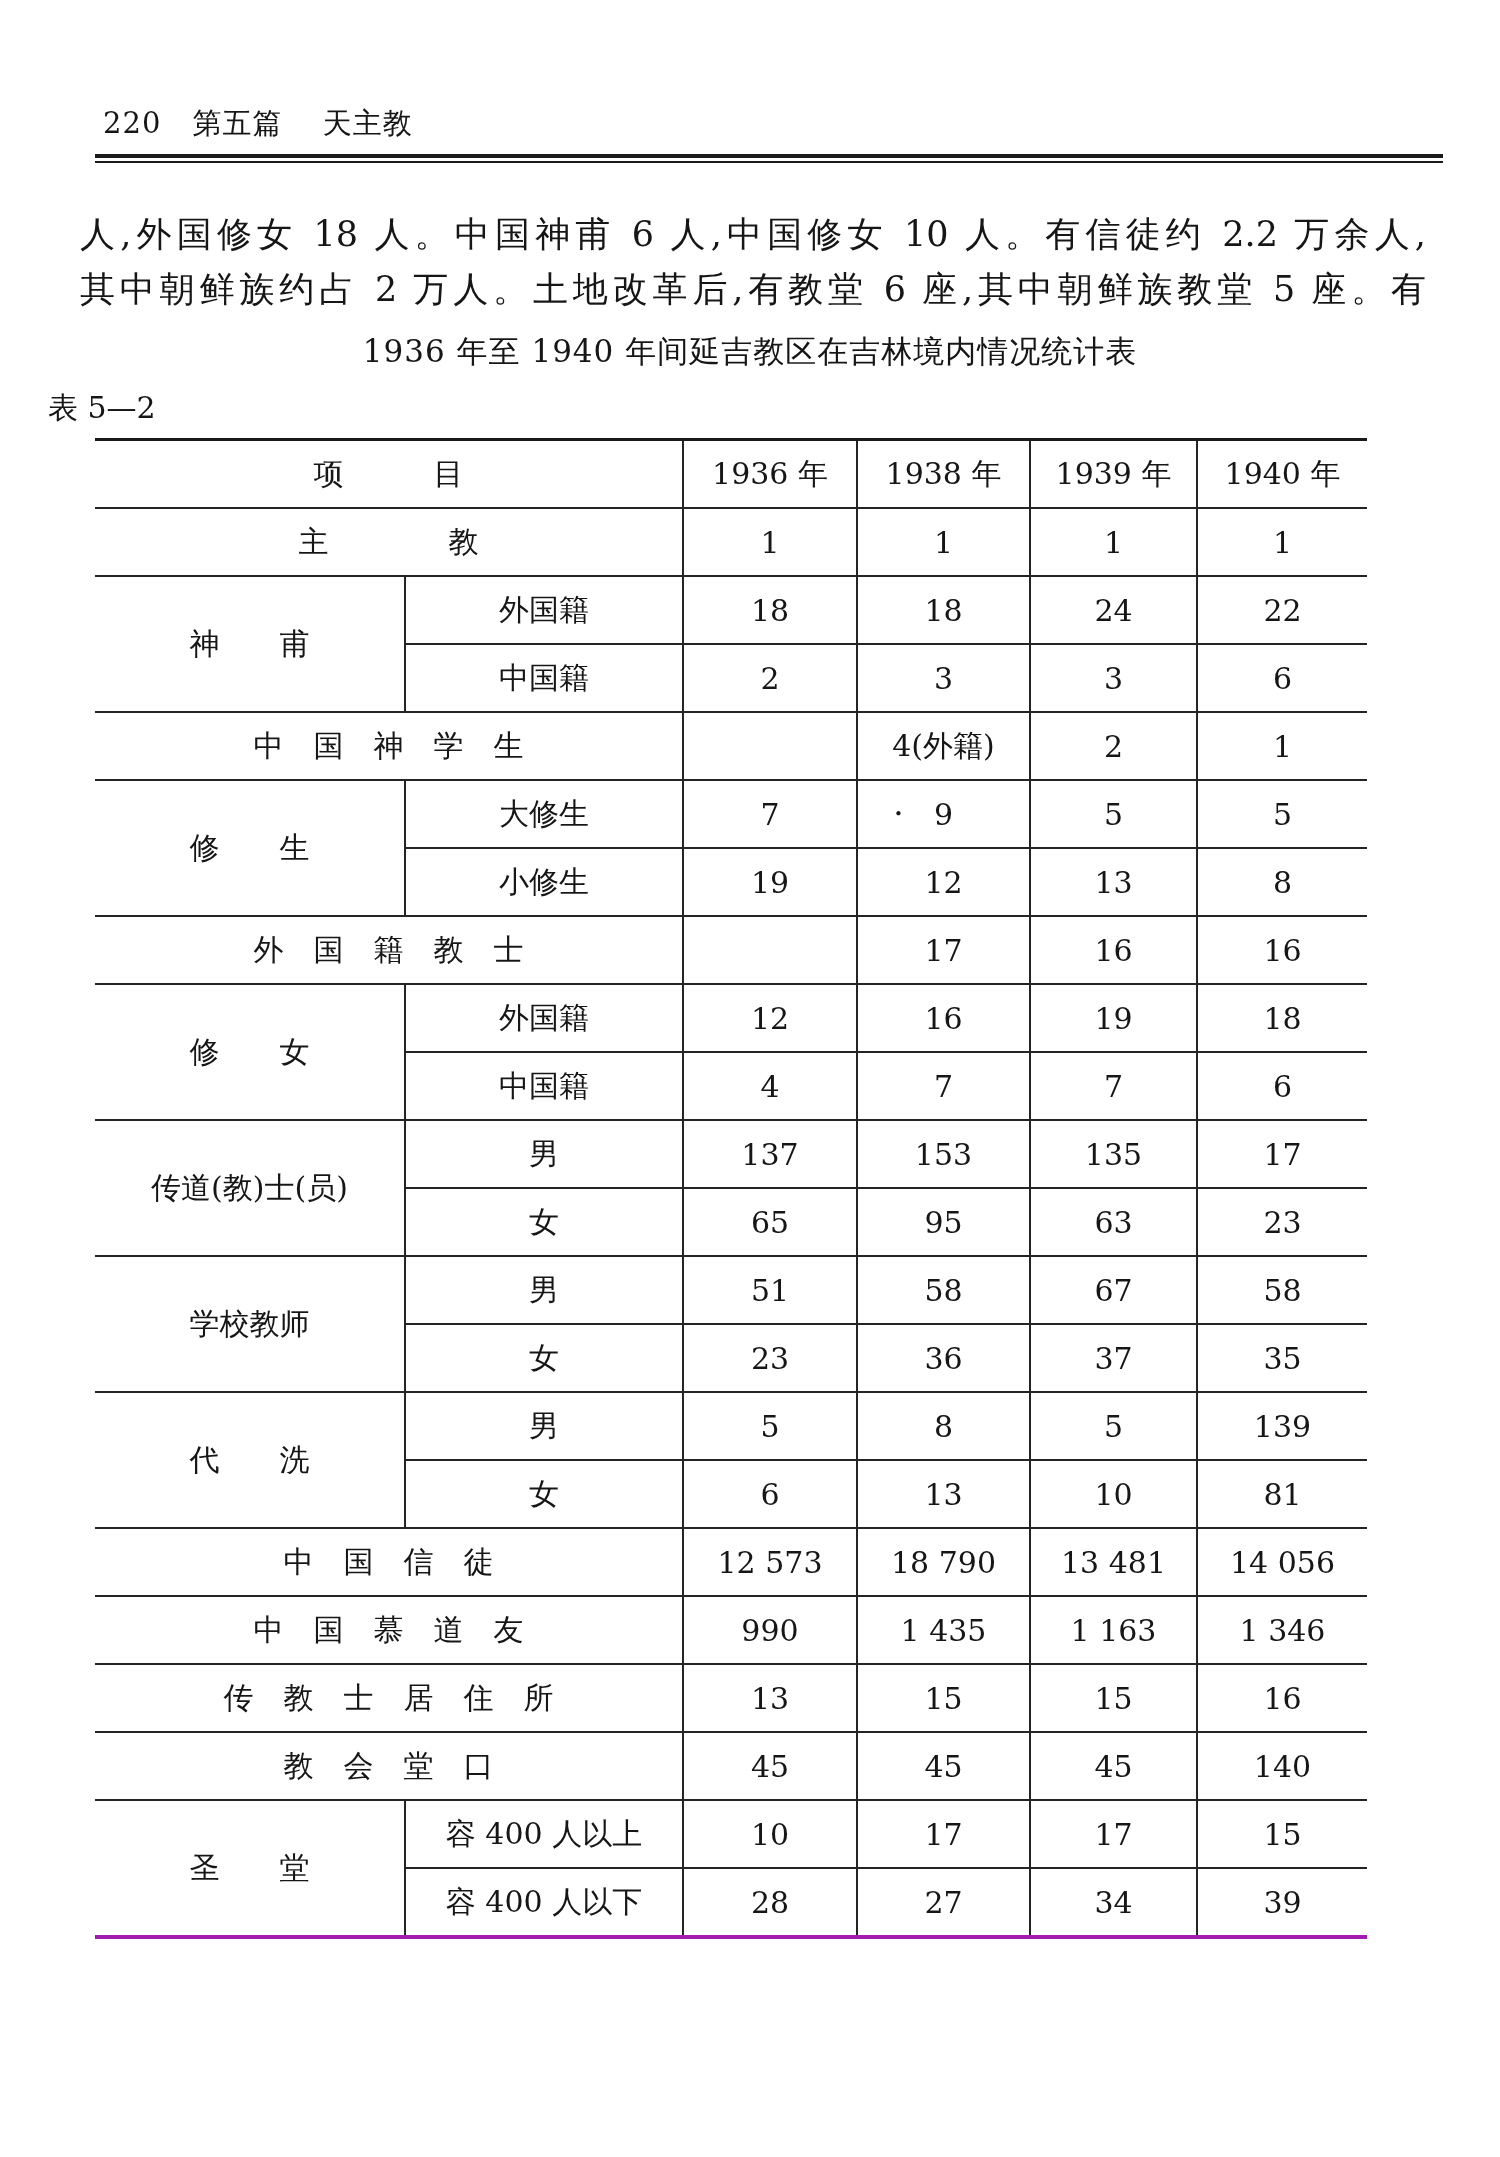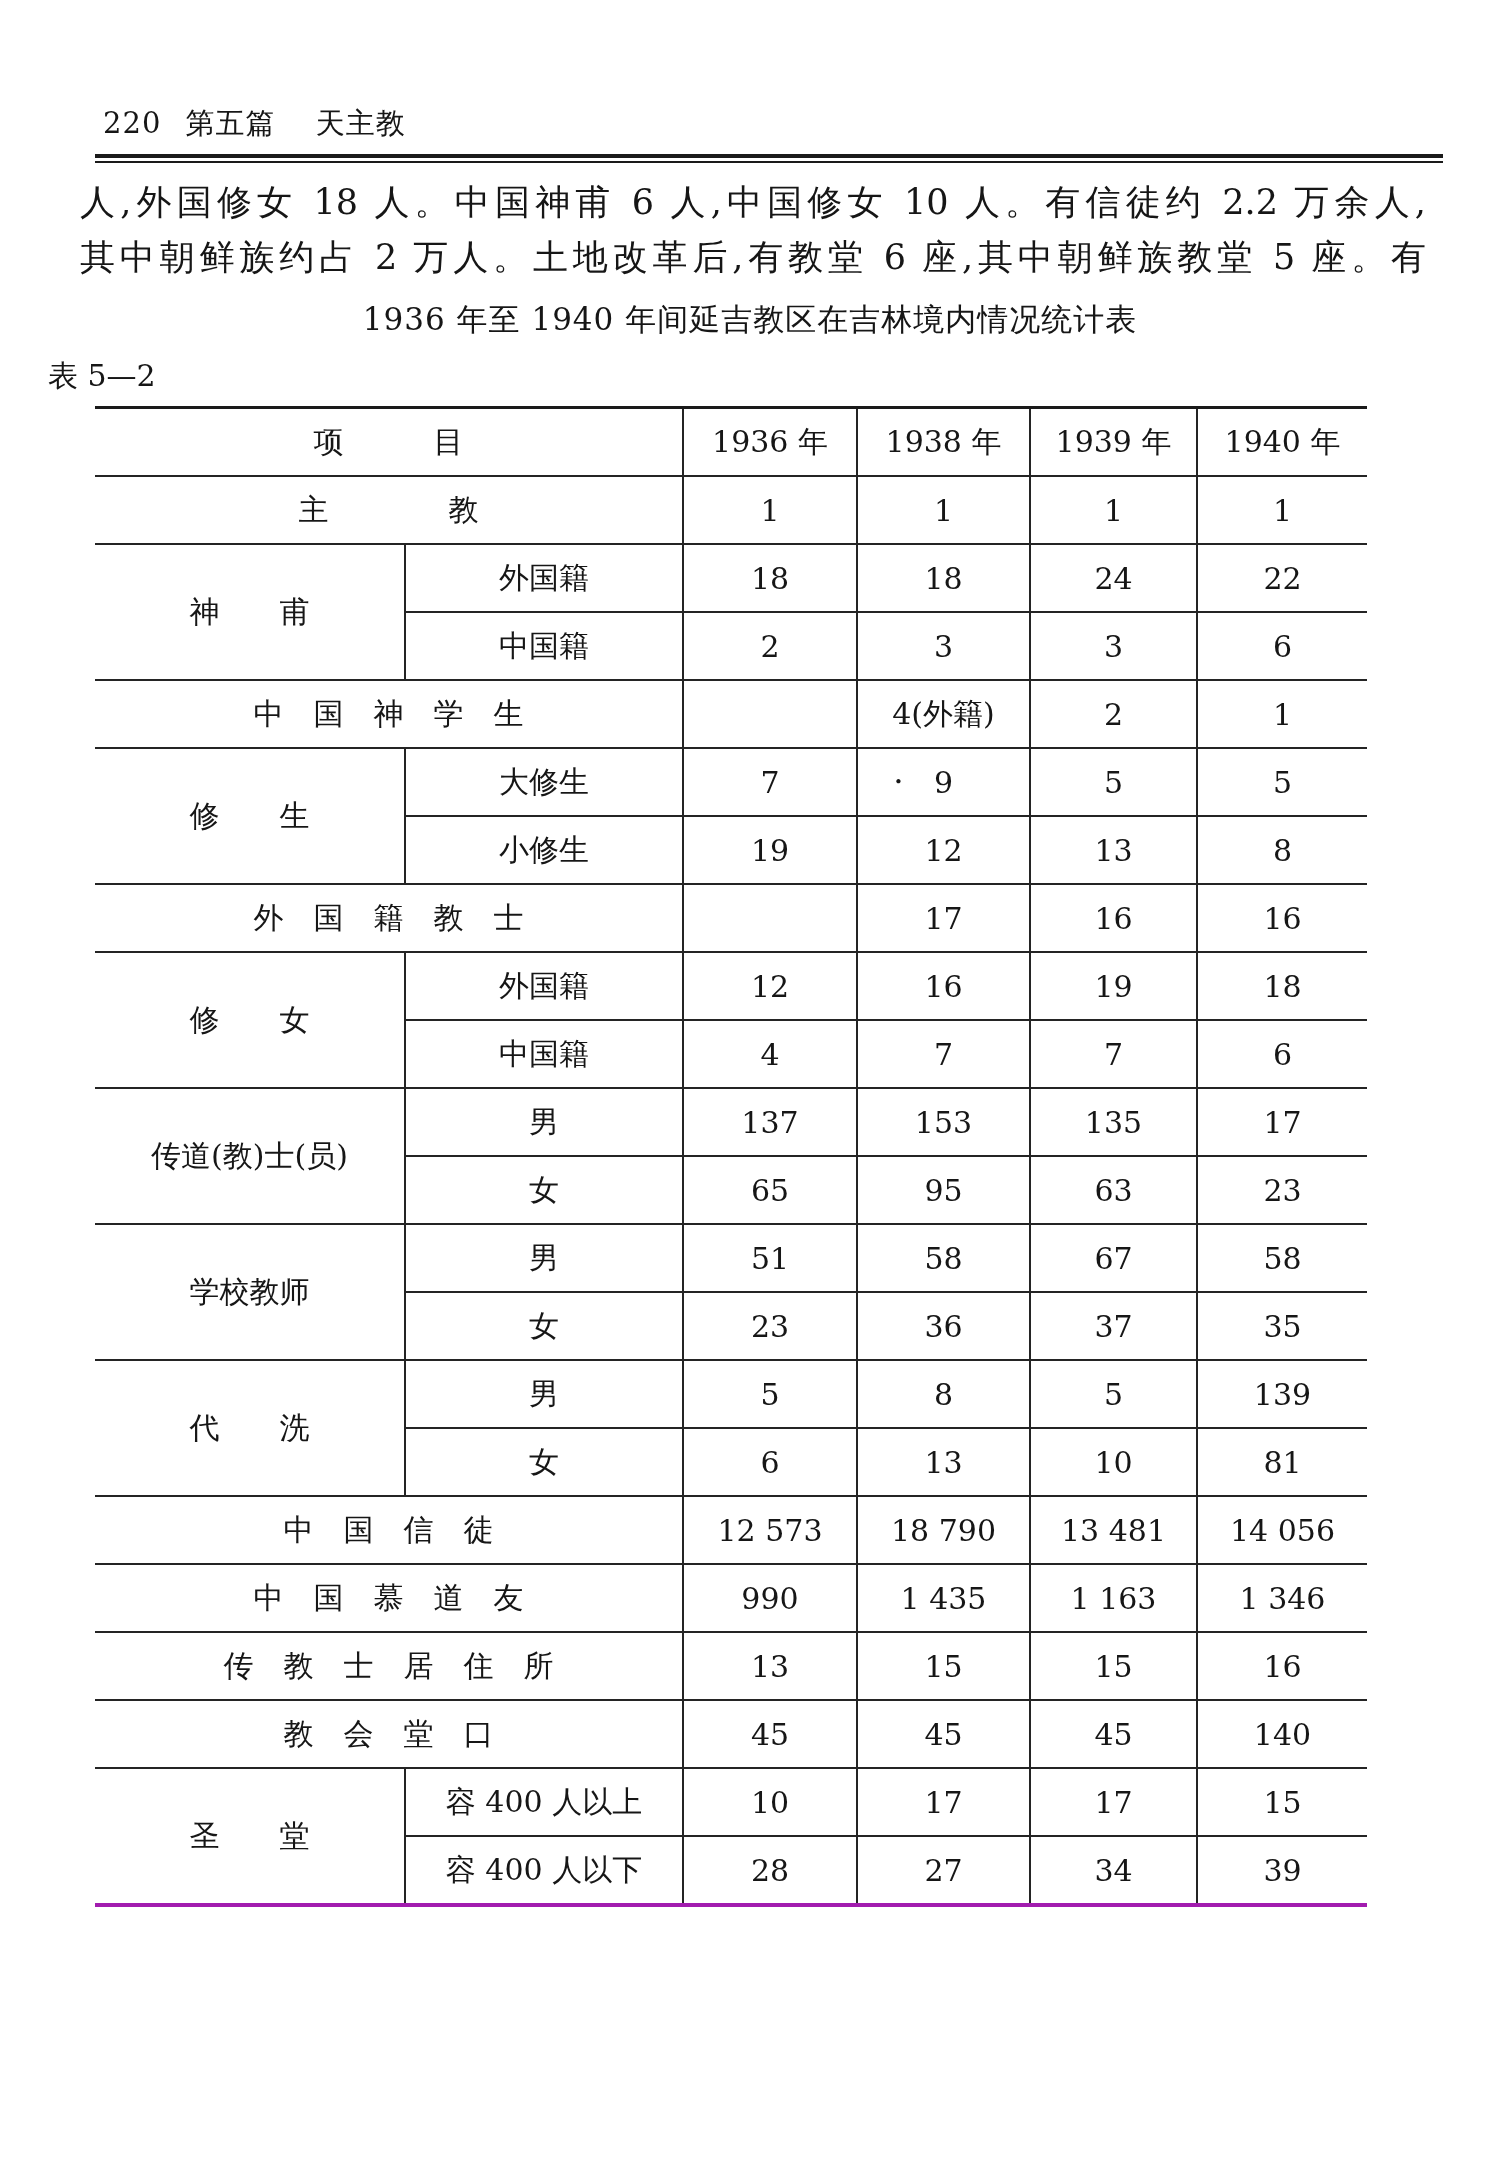--- a/index.html
+++ b/index.html
@@ -11,32 +11,32 @@
     overflow:hidden;
   }
   .page { position:relative; width:1500px; height:2157px; }
 
   
   .running-head {
     margin:106px 0 0 103px;
     font-size:29px; line-height:34px;
     letter-spacing:1px;
   }
-  .running-head .pn   { margin-right:14px; }
+  .running-head .pn   { margin-right:21px; }
   .running-head .part { margin-right:30px;text-align:right; }
 
   .head-rule {
     margin:14px 57px 0 95px;
     height:3px;
     border-top:4px solid #1a1a1a;
     border-bottom:2px solid #1a1a1a;
   }
 
   
-  .para { margin:12px 74px 0 80px; font-size:35px; line-height:55px; }
+  .para { margin:44px 74px 0 80px; font-size:35px; line-height:55px; }
   .para .ln { text-align:justify; }
   .para .ln.full { text-align-last:justify; }
 
   
   .tbl-title {
     margin-top:13px;
     text-align:center;
     font-size:31px; font-weight:normal;
     line-height:42px;
     letter-spacing:1px;

